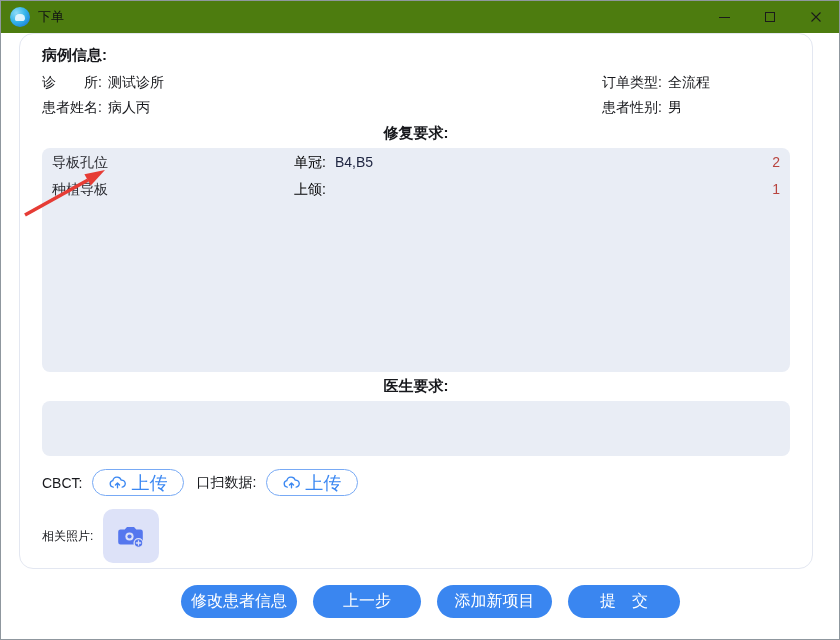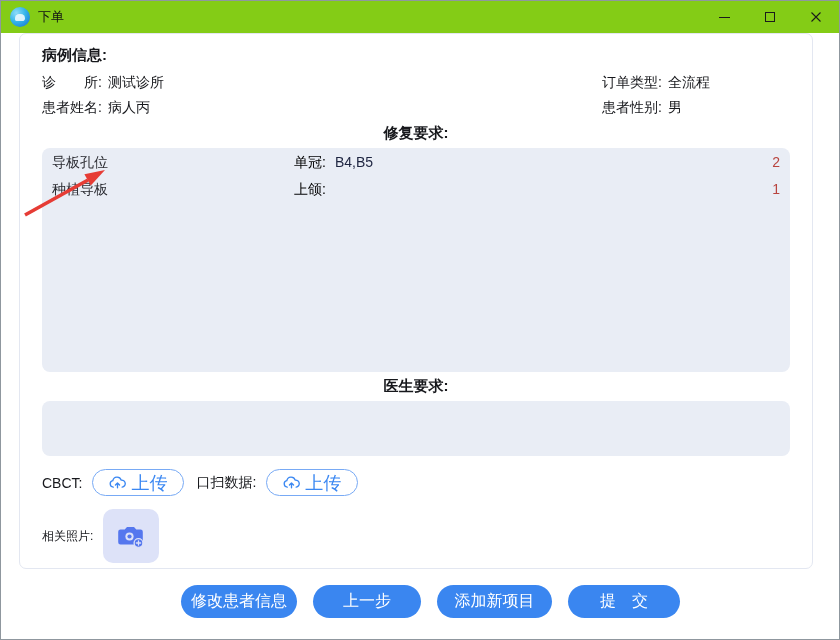--- a/index.html
+++ b/index.html
@@ -2,33 +2,33 @@
 <html><head>
 <meta charset="utf-8">
 <style>
   html,body{margin:0;padding:0;background:#cfd4da;}
   .window{
     width:840px;height:640px;box-sizing:border-box;position:relative;
     background:#fff;border:1px solid #8f979e;overflow:hidden;
     font-family:"Liberation Sans",sans-serif;color:#17181c;
   }
   
-  .titlebar{height:32px;display:flex;align-items:center;padding-left:9px;background:#84cc16;}
+  .titlebar{height:32px;display:flex;align-items:center;padding-left:9px;background:#4d7c0f;}
   .app-icon{width:20px;height:20px;border-radius:50%;margin-right:8px;position:relative;
     background:radial-gradient(circle at 32% 30%,#8fdcf8 0%,#35b5ea 45%,#1168d4 100%);}
   .app-icon::after{content:"";position:absolute;left:5px;top:7px;width:10px;height:7px;
     background:#eaf8ff;border-radius:6px 6px 4px 2px;opacity:.9;}
   .title-text{font-size:13px;color:#101114;}
   .win-controls{margin-left:auto;display:flex;height:100%;}
   .win-btn{width:46px;height:100%;display:flex;align-items:center;justify-content:center;background:transparent;border:none;}
   .glyph-min{display:block;width:11px;border-top:1px solid #1b1b1b;}
   .glyph-max{display:block;width:10px;height:10px;border:1px solid #1b1b1b;box-sizing:border-box;}
   
   .card{position:absolute;left:18px;top:32px;width:794px;height:536px;box-sizing:border-box;
-    border:1px solid #e3e7f1;border-radius:7px;padding:10px 22px 2px;background:#fff;}
+    border:1px solid #e3e7f1;border-radius:14px;padding:10px 22px 2px;background:#fff;}
   .case-heading{font-weight:bold;font-size:15px;margin:2px 0 9px;}
   .info-row{display:flex;justify-content:space-between;font-size:14px;margin-bottom:7px;}
   .info-right{width:188px;}
   .lbl{margin-right:6px;}
   .section-heading{text-align:center;font-weight:bold;font-size:15px;margin:5px 0 5px;}
   .list-panel{background:#e9edf5;border-radius:8px;height:224px;box-sizing:border-box;
     padding:6px 10px;font-size:14px;}
   .item-row{display:flex;align-items:flex-start;height:27px;color:#2a2b31;gap:44px;}
   .item-name{width:198px;}
   .item-spec{flex:1;}

